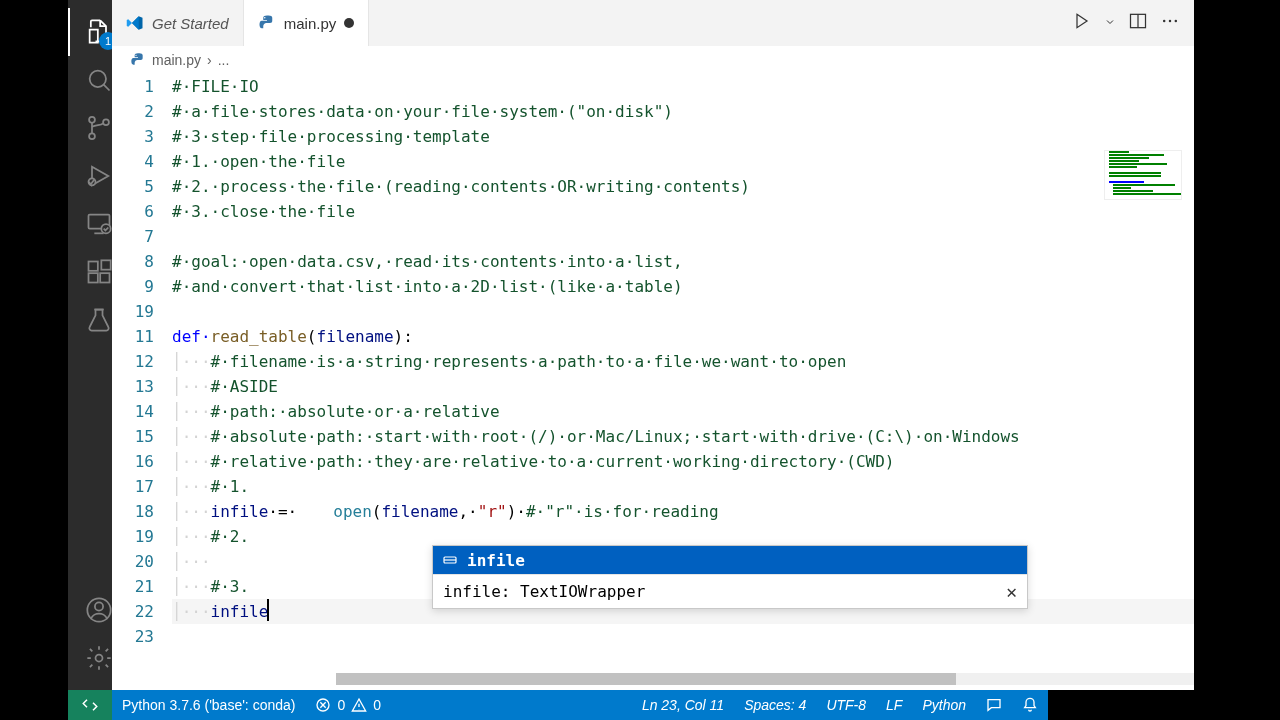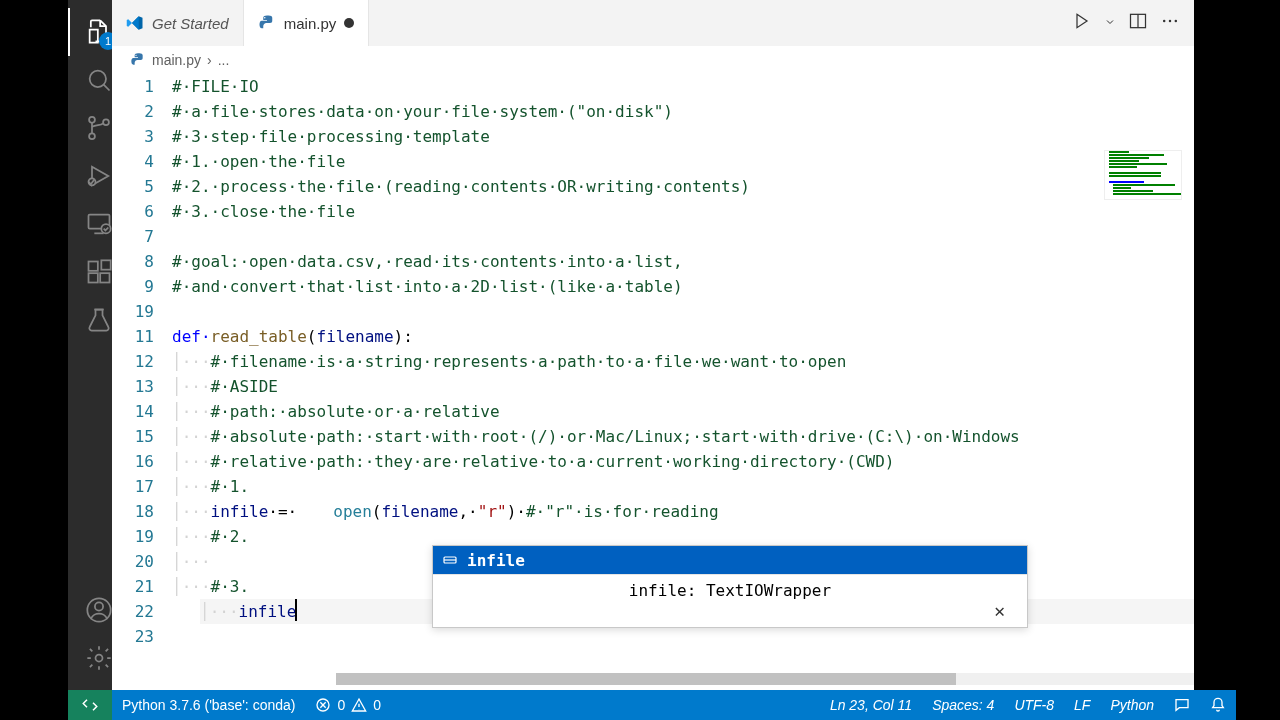--- a/index.html
+++ b/index.html
@@ -148,21 +148,20 @@
 .code {
   flex: 1;
 }
 .code .line {
   height: 25px;
   line-height: 25px;
   white-space: pre;
 }
 .line.current {
   background: #f5f5f5;
-  margin-left: 28px;
 }
 .c-comment { color: #14532d; }
 .c-keyword { color: #0000ff; }
 .c-func { color: #795e26; }
 .c-builtin { color: #267f99; margin-left: 36px; }
 .c-string { color: #a31515; }
 .c-var { color: #001080; }
 .c-punc { color: #000; }
 .ws { color: #d3d3d3; }
 .indent-guide { color: #d3d3d3; }
@@ -207,27 +206,26 @@
 .ac-kind {
   width: 18px;
   height: 18px;
   display: flex;
   align-items: center;
   justify-content: center;
   font-size: 12px;
 }
 .ac-label { font-family: Menlo, Consolas, monospace; font-weight: 600; }
 .ac-detail {
-  padding: 6px 22px;
+  padding: 6px 10px;
   background: #fff;
   border-top: 1px solid #e5e5e5;
   display: flex;
   align-items: center;
   font-family: Menlo, Consolas, monospace;
-  flex-direction: column;
 }
 .ac-close { margin-left: auto; cursor: pointer; color: #333; font-size: 18px; }
 
 .hscroll {
   position: absolute;
   left: 224px;
   bottom: 5px;
   width: 870px;
   height: 12px;
   background: #f0f0f0;
@@ -236,21 +234,21 @@
 .hscroll-thumb {
   height: 100%;
   width: 620px;
   background: #c1c1c1;
 }
 
 .status-bar {
   position: absolute;
   left: 68px;
   bottom: 0;
-  width: 1168px;
+  width: 980px;
   height: 30px;
   background: #007acc;
   color: #fff;
   display: flex;
   align-items: center;
   font-size: 14px;
 }
 .status-remote {
   width: 44px;
   height: 100%;

